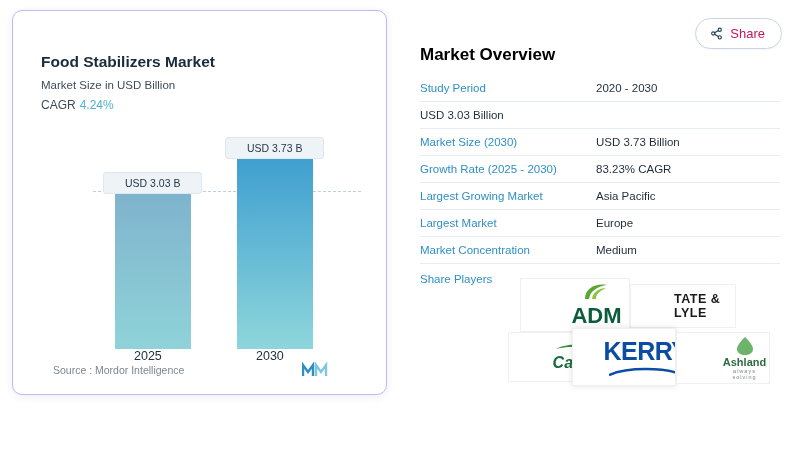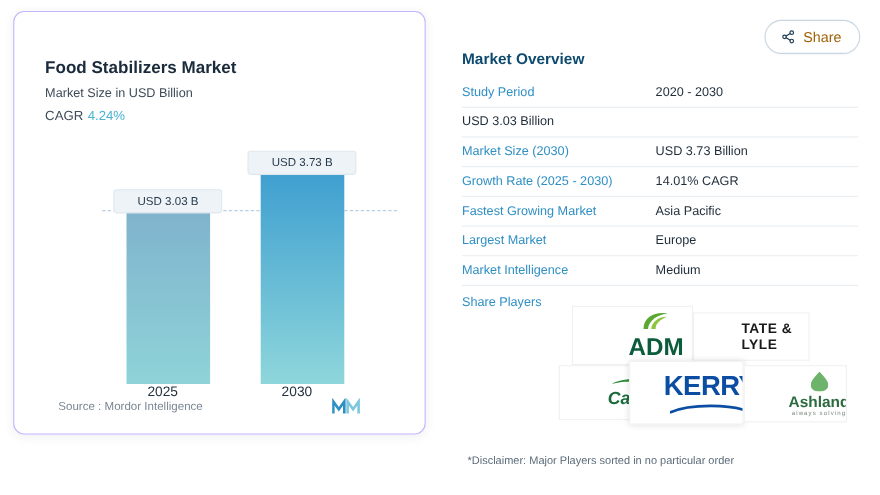--- a/index.html
+++ b/index.html
@@ -18,21 +18,21 @@
 
   
   .share-btn {
     position: absolute;
     top: 18px; right: 18px;
     display: flex; align-items: center; gap: 7px;
     border: 1px solid #c9d6e2;
     border-radius: 18px;
     background: #ffffff;
     padding: 7px 16px 7px 14px;
-    color: #a16207;
+    color: #be185d;
     font-size: 13px;
     box-shadow: 0 1px 2px rgba(0,0,0,0.04);
   }
   .share-btn svg { display: block; }
 
   
   .chart-card {
     position: absolute;
     left: 12px; top: 10px;
     width: 375px; height: 385px;
@@ -115,21 +115,21 @@
     width: 26px; height: 16px;
   }
 
   
   .overview {
     position: absolute;
     left: 420px; top: 45px;
     width: 360px;
   }
   .ov-title {
-    font-size: 14px; font-weight: bold; color: #0c4a6e;
+    font-size: 17px; font-weight: bold; color: #000000;
     margin-bottom: 10px;
   }
   .ov-row {
     display: flex;
     align-items: center;
     border-bottom: 1px solid #e8edf1;
     height: 27px;
   }
   .ov-key {
     width: 176px;
@@ -165,21 +165,21 @@
   .lg-adm   { left: 12px;  top: 0px;  width: 110px; height: 54px; }
   .lg-tate  { left: 122px; top: 6px;  width: 106px; height: 44px; }
   .lg-carg  { left: 0px;   top: 54px; width: 96px;  height: 50px; }
   .lg-kerry { left: 64px;  top: 50px; width: 104px; height: 58px; box-shadow: 0 0 6px rgba(0,0,0,0.13); }
   .lg-ash   { left: 168px; top: 54px; width: 94px;  height: 52px; }
 
   .adm-text  { font-size: 22px; font-weight: bold; color: #0b5c3a; letter-spacing: 0px; }
   .tate-text { font-size: 12.5px; font-weight: bold; color: #1a1a1a; letter-spacing: 0.5px; }
   .carg-text { font-size: 16px; font-weight: bold; color: #1a6b3c; font-style: italic; }
   .kerry-text{ font-size: 25px; font-weight: bold; color: #0b4da2; letter-spacing: -0.5px; }
-  .ash-text  { font-size: 14px; font-weight: bold; color: #2b6b3f; }
+  .ash-text  { font-size: 11px; font-weight: bold; color: #2b6b3f; }
   .ash-sub   { font-size: 5.5px; color: #7a8b7f; letter-spacing: 1px; }
 
   .disclaimer {
     position: absolute;
     left: 425px; top: 414px;
     font-size: 10px; color: #5b6b79;
   }
 </style>
 </head>
 <body>
@@ -243,32 +243,32 @@
     </div>
     <div class="ov-row">
       <div class="ov-val">USD 3.03 Billion</div>
     </div>
     <div class="ov-row">
       <div class="ov-key">Market Size (2030)</div>
       <div class="ov-val">USD 3.73 Billion</div>
     </div>
     <div class="ov-row">
       <div class="ov-key">Growth Rate (2025 - 2030)</div>
-      <div class="ov-val">14.01% CAGR</div>
-    </div>
-    <div class="ov-row">
-      <div class="ov-key">Fastest Growing Market</div>
+      <div class="ov-val">83.23% CAGR</div>
+    </div>
+    <div class="ov-row">
+      <div class="ov-key">Largest Growing Market</div>
       <div class="ov-val">Asia Pacific</div>
     </div>
     <div class="ov-row">
       <div class="ov-key">Largest Market</div>
       <div class="ov-val">Europe</div>
     </div>
     <div class="ov-row">
-      <div class="ov-key">Market Intelligence</div>
+      <div class="ov-key">Market Concentration</div>
       <div class="ov-val">Medium</div>
     </div>
 
     <div class="ov-players">Share Players</div>
   </div>
 
   <div class="logos">
 
     <div class="logo-box lg-adm">
       <div style="text-align:center;">
@@ -308,14 +308,13 @@
       <div style="text-align:center;">
         <svg width="16" height="18" viewBox="0 0 16 18" style="display:block;margin:0 auto 1px;">
           <path d="M8 0 C3 5, 0 9, 0 12 C0 16, 4 18, 8 18 C12 18, 16 16, 16 12 C16 9, 13 5, 8 0 Z" fill="#6db36b"></path>
         </svg>
         <div class="ash-text">Ashland</div>
         <div class="ash-sub">always solving</div>
       </div>
     </div>
   </div>
 
-  <div class="disclaimer">*Disclaimer: Major Players sorted in no particular order</div>
 </div>
 
 </body></html>

